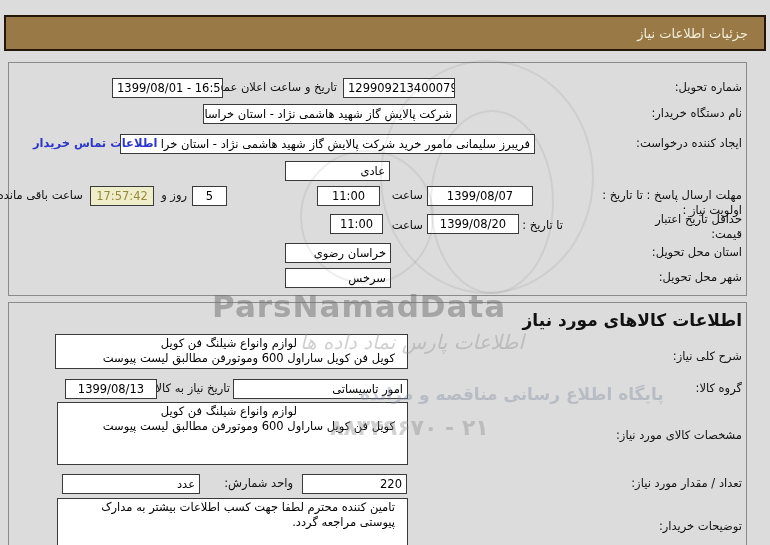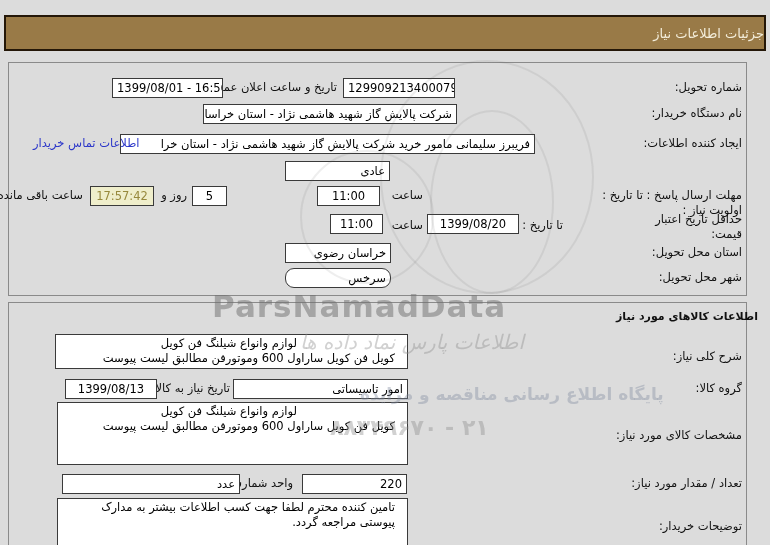--- a/index.html
+++ b/index.html
@@ -1,33 +1,33 @@
 <!DOCTYPE html>
 <html><head>
 <meta charset="utf-8">
 <style>
   html,body{margin:0;padding:0;}
   body{background:#c9c9c9;font-family:"DejaVu Sans",sans-serif;}
   #page{position:relative;width:770px;height:545px;background:#dcdcdc;overflow:hidden;margin:0 auto;}
   .topbar{position:absolute;left:4px;top:15px;width:762px;height:36px;background:#997a47;
           border:2px solid #241708;box-sizing:border-box;display:flex;align-items:center;
-          direction:rtl;color:#f3edda;font-size:13px;}
+          direction:rtl;padding-right:16px;color:#f3edda;font-size:13px;}
   .panel{position:absolute;left:8px;width:739px;border:1px solid #8a8a8a;box-sizing:border-box;background:transparent;}
   #panel1{top:62px;height:234px;}
   #panel2{top:302px;height:260px;}
   .lbl{position:absolute;font-size:11.5px;color:#111;direction:rtl;white-space:nowrap;text-align:right;}
   .bold{font-weight:bold;}
   .box{position:absolute;background:#ffffff;border:1px solid #3a3a3a;height:20px;font-size:11.5px;
        line-height:18px;padding:0 4px;box-sizing:border-box;color:#000;white-space:nowrap;overflow:hidden;}
   .rtl{direction:rtl;text-align:right;}
   .ctr{direction:ltr;text-align:center;}
   .rgt{direction:ltr;text-align:right;}
   .ta{position:absolute;background:#ffffff;border:1px solid #3a3a3a;box-sizing:border-box;
       font-size:11.5px;line-height:15px;direction:rtl;padding:1px 12px;color:#000;overflow:hidden;}
-  .link{position:absolute;font-size:11.5px;color:#2b36c9;direction:rtl;white-space:nowrap;cursor:pointer;}
+  .link{position:absolute;font-size:11.5px;color:#2b36c9;direction:rtl;white-space:nowrap;cursor:pointer;font-weight:bold;}
   .timer{background:#efeecb;color:#97893d;direction:ltr;text-align:center;}
   .wm{position:absolute;pointer-events:none;white-space:nowrap;}
   .wm-brand{left:212px;top:288px;font-size:31px;font-weight:bold;color:rgba(110,110,110,0.50);letter-spacing:1px;}
   .wm-fa1{left:300px;top:330px;font-size:20px;font-style:italic;color:rgba(140,140,140,0.40);direction:rtl;}
   .wm-fa2{left:360px;top:384px;font-size:17px;font-weight:bold;color:rgba(130,140,160,0.40);direction:rtl;}
   .wm-phone{left:330px;top:415px;font-size:22px;font-weight:bold;color:rgba(140,140,140,0.40);direction:rtl;}
   .wm-circle{position:absolute;border:2px solid rgba(90,90,90,0.10);border-radius:50%;pointer-events:none;}
 </style>
 </head>
 <body>
@@ -41,51 +41,52 @@
   <div class="panel" id="panel1"></div>
 
   <div class="lbl" style="right:28px;top:80px;">شماره تحویل:</div>
   <div class="box rgt" style="left:343px;top:78px;width:112px;">1299092134000799</div>
   <div class="lbl" style="right:433px;top:80px;">تاریخ و ساعت اعلان عمومی:</div>
   <div class="box ctr" style="left:112px;top:78px;width:111px;">1399/08/01 - 16:56</div>
 
   <div class="lbl" style="right:28px;top:106px;">نام دستگاه خریدار:</div>
   <div class="box rtl" style="left:203px;top:104px;width:254px;">شرکت پالایش گاز شهید هاشمی نژاد - استان خراسان رضوی</div>
 
-  <div class="lbl" style="right:28px;top:136px;">ایجاد کننده اطلاعات:</div>
+  <div class="lbl" style="right:28px;top:136px;">ایجاد کننده درخواست:</div>
   <div class="box rtl" style="left:120px;top:134px;width:415px;">فریبرز  سلیمانی مامور خرید شرکت پالایش گاز شهید هاشمی نژاد - استان خرا</div>
   <div class="link" style="left:33px;top:136px;">اطلاعات تماس خریدار</div>
 
   <div class="lbl" style="right:28px;top:163px;margin-top:40px;">اولویت نیاز :</div>
   <div class="box rtl" style="left:285px;top:161px;width:105px;">عادی</div>
 
   <div class="lbl" style="right:28px;top:188px;">مهلت ارسال پاسخ : تا تاریخ :</div>
+  <div class="box ctr" style="left:427px;top:186px;width:106px;">1399/08/07</div>
   <div class="lbl" style="right:347px;top:188px;">ساعت</div>
   <div class="box ctr" style="left:317px;top:186px;width:63px;">11:00</div>
   <div class="box ctr" style="left:192px;top:186px;width:35px;">5</div>
   <div class="lbl" style="right:583px;top:188px;">روز و</div>
   <div class="box timer" style="left:90px;top:186px;width:64px;">17:57:42</div>
   <div class="lbl" style="right:687px;top:188px;">ساعت باقی مانده</div>
 
   <div class="lbl" style="right:28px;top:212px;">حداقل تاریخ اعتبار</div>
   <div class="lbl" style="right:28px;top:227px;">قیمت:</div>
   <div class="lbl" style="right:207px;top:218px;">تا تاریخ :</div>
   <div class="box ctr" style="left:427px;top:214px;width:92px;">1399/08/20</div>
   <div class="lbl" style="right:347px;top:218px;">ساعت</div>
   <div class="box ctr" style="left:330px;top:214px;width:53px;">11:00</div>
 
   <div class="lbl" style="right:28px;top:245px;">استان محل تحویل:</div>
   <div class="box rtl" style="left:285px;top:243px;width:106px;">خراسان رضوی</div>
 
   <div class="lbl" style="right:28px;top:270px;">شهر محل تحویل:</div>
-  <div class="box rtl" style="left:285px;top:268px;width:106px;border-radius:9px;">سرخس</div>
+  <div class="box rtl" style="left:285px;top:268px;width:106px;">سرخس</div>
 
   <div class="panel" id="panel2"></div>
 
-  <div class="lbl bold" style="right:12px;top:310px;font-size:11px;">اطلاعات کالاهای مورد نیاز</div>
+  <div class="lbl bold" style="right:28px;top:310px;font-size:17px;">اطلاعات کالاهای مورد نیاز</div>
 
   <div class="lbl" style="right:28px;top:349px;">شرح کلی نیاز:</div>
   <div class="ta" style="left:55px;top:334px;width:353px;height:35px;">
     <div style="padding-right:98px;">لوازم وانواع شیلنگ فن کویل</div>
     <div>کویل فن کویل ساراول 600 وموتورفن مطالبق لیست پیوست</div>
   </div>
 
   <div class="lbl" style="right:28px;top:381px;">گروه کالا:</div>
   <div class="box rtl" style="left:233px;top:379px;width:175px;">امور تاسیساتی</div>
   <div class="lbl" style="right:540px;top:381px;">تاریخ نیاز به کالا:</div>
@@ -93,21 +94,21 @@
 
   <div class="lbl" style="right:28px;top:428px;">مشخصات کالای مورد نیاز:</div>
   <div class="ta" style="left:57px;top:402px;width:351px;height:63px;">
     <div style="padding-right:98px;">لوازم وانواع شیلنگ فن کویل</div>
     <div>کویل فن کویل ساراول 600 وموتورفن مطالبق لیست پیوست</div>
   </div>
 
   <div class="lbl" style="right:28px;top:476px;">تعداد / مقدار مورد نیاز:</div>
   <div class="box rgt" style="left:302px;top:474px;width:105px;">220</div>
   <div class="lbl" style="right:477px;top:476px;margin-left:35px;">واحد شمارش:</div>
-  <div class="box rtl" style="left:62px;top:474px;width:178px;">عدد</div>
+  <div class="box rtl" style="left:62px;top:474px;width:138px;">عدد</div>
 
   <div class="lbl" style="right:28px;top:519px;margin-left:20px;">توضیحات خریدار:</div>
   <div class="ta" style="left:57px;top:498px;width:351px;height:60px;">
     <div>تامین کننده محترم  لطفا جهت کسب اطلاعات بیشتر به مدارک پیوستی مراجعه گردد.</div>
   </div>
 
   <div class="wm-circle" style="left:380px;top:60px;width:210px;height:230px;"></div>
   <div class="wm-circle" style="left:430px;top:110px;width:120px;height:180px;"></div>
   <div class="wm-circle" style="left:300px;top:150px;width:130px;height:130px;"></div>
   <div class="wm wm-fa1">اطلاعات پارس نماد داده ها</div>

